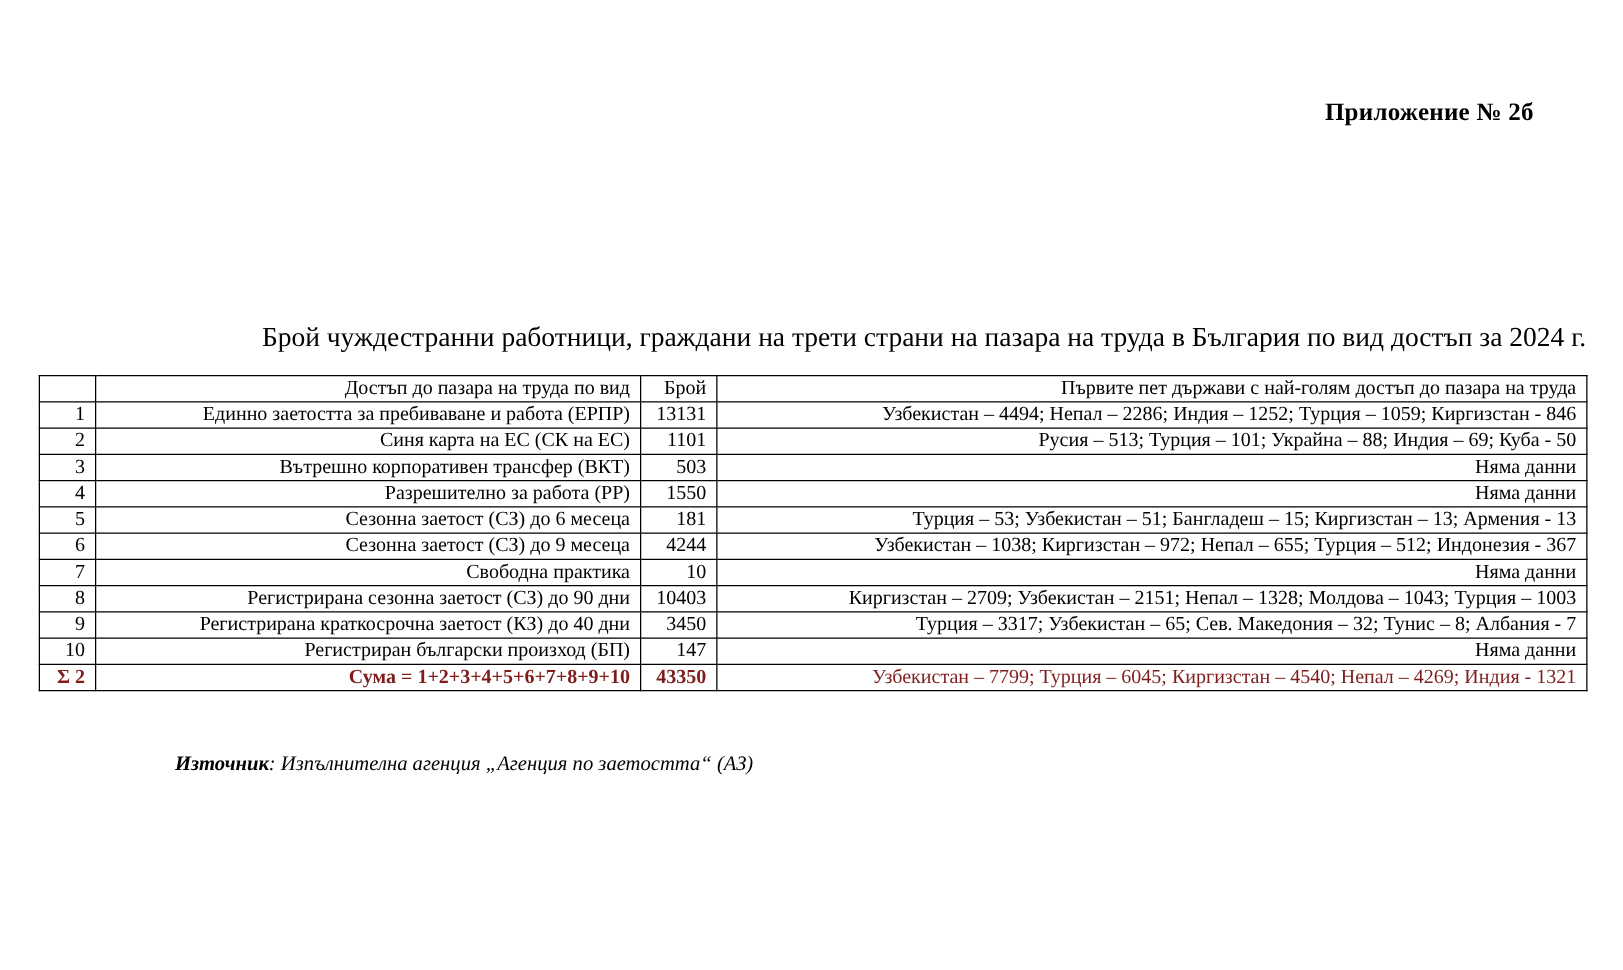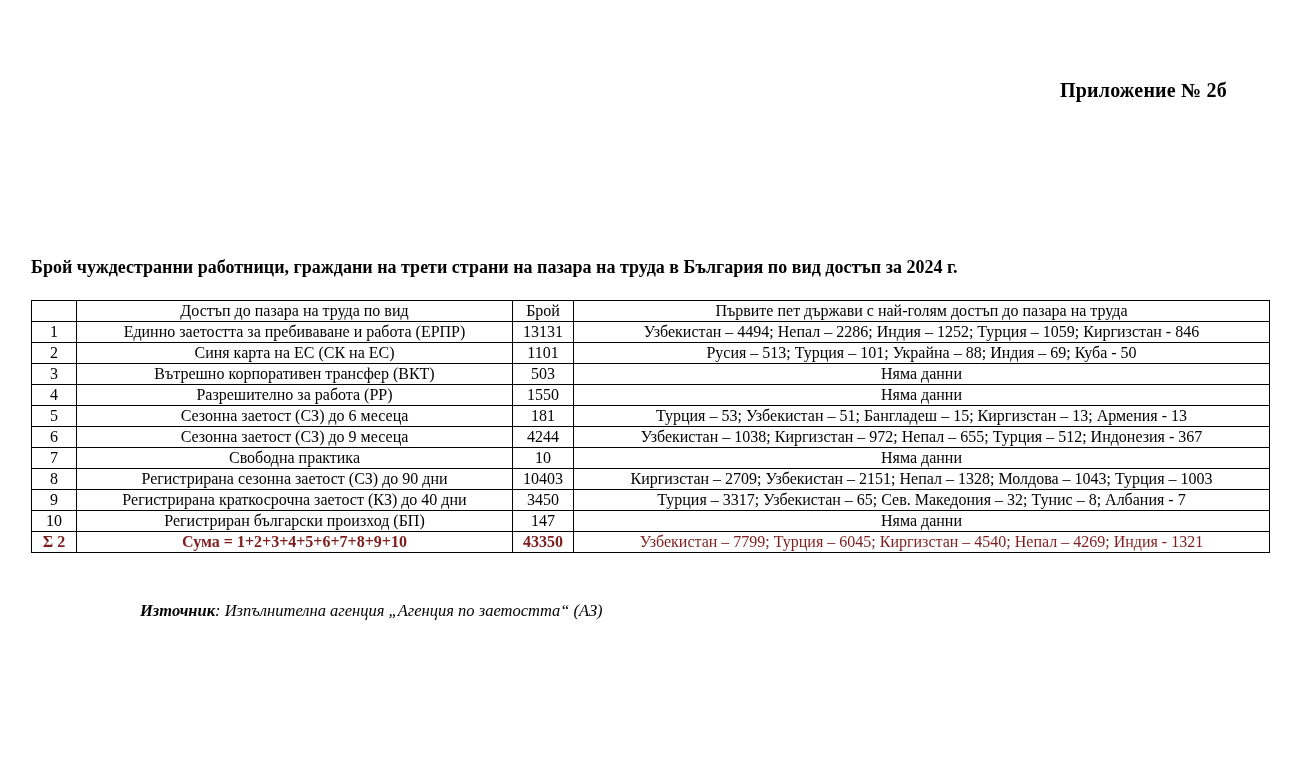--- a/index.html
+++ b/index.html
@@ -11,40 +11,40 @@
     color: #000000;
     overflow: hidden;
   }
   .annex {
     position: absolute; top: 79px; right: 71px;
     font-size: 20px; font-weight: bold;
     letter-spacing: 0.2px;
   }
   .doc-title {
     position: absolute; top: 257px; left: 31px; width: 1238px;
-    text-align: left;
-    font-size: 18px; font-weight: bold;
+    text-align: right;
+    font-size: 22px; font-weight: normal;
   }
   table.main {
     position: absolute; top: 300px; left: 31px;
     width: 1238px;
     border-collapse: collapse;
     table-layout: fixed;
     font-size: 16px;
   }
   table.main td, table.main th {
     border: 1px solid #000000;
     height: 21px;
     padding: 0 8px;
     line-height: 20px;
     overflow: hidden;
     white-space: nowrap;
     vertical-align: middle;
     font-weight: normal;
-    text-align: center;
+    text-align: right;
   }
   col.c-num { width: 45px; }
   col.c-type { width: 436px; }
   col.c-count { width: 61px; }
   col.c-countries { width: 696px; }
   td.num { text-align: center; font-weight: bold; padding: 0 2px; }
   td.count { text-align: right; }
   th.h { font-weight: bold; }
   th.h-count { text-align: center; }
   td.c { text-align: center; }

